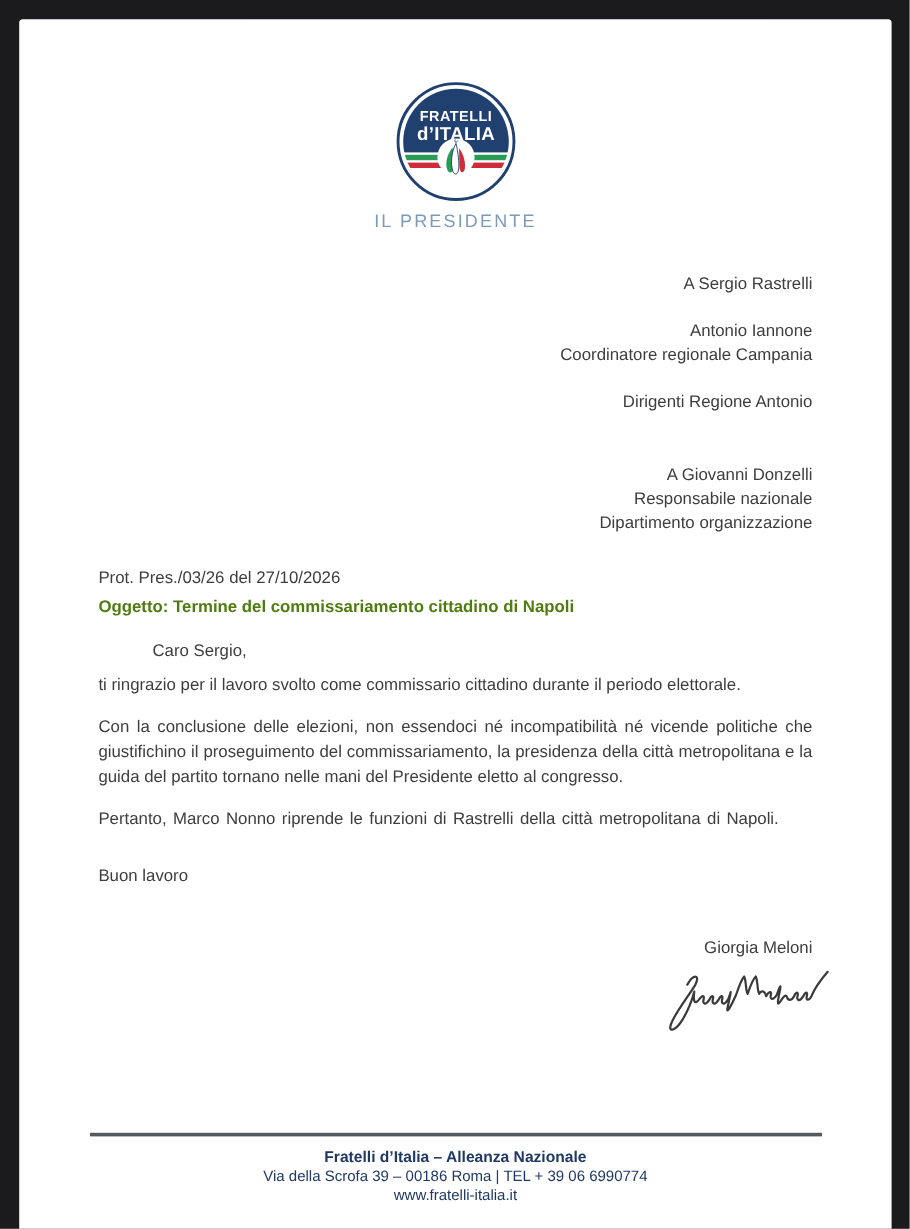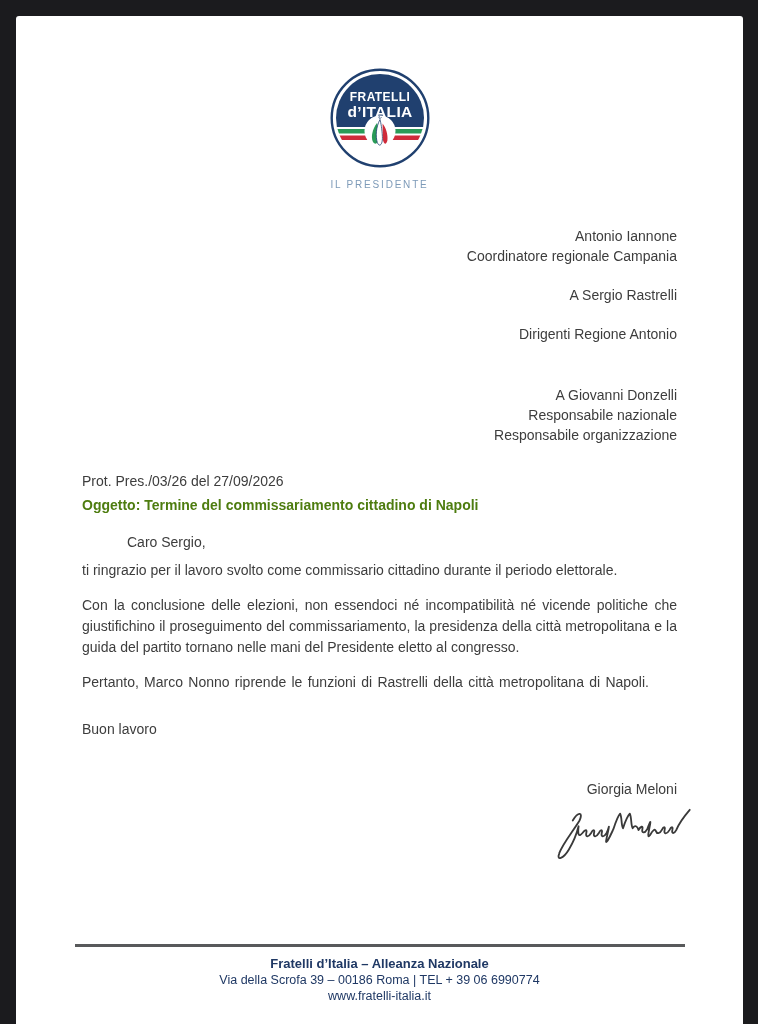--- a/index.html
+++ b/index.html
@@ -27,21 +27,21 @@
   .logo-wrap {
     margin-top: 52px;
     display: flex;
     justify-content: center;
   }
   .logo-wrap svg { width: 100px; height: 100px; display: block; }
   .role-title {
     margin-top: 10px;
     text-align: center;
     color: #7d9ab8;
-    font-size: 10px;
+    font-size: 15px;
     letter-spacing: 1.8px;
     line-height: 14px;
   }
   
   .recipients {
     margin-top: 34px;
     text-align: right;
   }
   .recipient-group { margin-bottom: 19px; }
   .recipient-group:last-child { margin-bottom: 0; margin-top: 41px; }
@@ -105,37 +105,37 @@
           <path d="M49.2 48.5 C48.2 50.5 50.4 51.5 51.2 49.5" fill="none" stroke="#20406f" stroke-width="0.8" stroke-linecap="round"></path>
         </g>
         <text x="50" y="33" text-anchor="middle" fill="#ffffff" font-size="12" font-weight="bold" letter-spacing="0.4" font-family="Liberation Sans, sans-serif">FRATELLI</text>
         <text x="50" y="49" text-anchor="middle" fill="#ffffff" font-size="15.5" font-weight="bold" letter-spacing="0.3" font-family="Liberation Sans, sans-serif">d’ITALIA</text>
       </svg>
     </div>
     <div class="role-title">IL PRESIDENTE</div>
 
     <div class="recipients">
       <div class="recipient-group">
+        <div class="recipient-line">A Sergio Rastrelli</div>
+      </div>
+      <div class="recipient-group">
         <div class="recipient-line">Antonio Iannone</div>
         <div class="recipient-line">Coordinatore regionale Campania</div>
-      </div>
-      <div class="recipient-group">
-        <div class="recipient-line">A Sergio Rastrelli</div>
       </div>
       <div class="recipient-group">
         <div class="recipient-line">Dirigenti Regione Antonio</div>
       </div>
       <div class="recipient-group">
         <div class="recipient-line">A Giovanni Donzelli</div>
         <div class="recipient-line">Responsabile nazionale</div>
-        <div class="recipient-line">Responsabile organizzazione</div>
+        <div class="recipient-line">Dipartimento organizzazione</div>
       </div>
     </div>
 
-    <div class="protocol">Prot. Pres./03/26 del 27/09/2026</div>
+    <div class="protocol">Prot. Pres./03/26 del 27/10/2026</div>
     <div class="subject">Oggetto: Termine del commissariamento cittadino di Napoli</div>
     <div class="salutation">Caro Sergio,</div>
     <p class="para p1">ti ringrazio per il lavoro svolto come commissario cittadino durante il periodo elettorale.</p>
     <p class="para p2">Con la conclusione delle elezioni, non essendoci né incompatibilità né vicende politiche che giustifichino il proseguimento del commissariamento, la presidenza della città metropolitana e la guida del partito tornano nelle mani del Presidente eletto al congresso.</p>
     <p class="para p3">Pertanto, Marco Nonno riprende le funzioni di Rastrelli della città metropolitana di Napoli.</p>
     <div class="closing">Buon lavoro</div>
 
     <div class="signer">Giorgia Meloni</div>
     <div class="signature-wrap">
       <svg viewBox="0 0 150 60" xmlns="http://www.w3.org/2000/svg">

